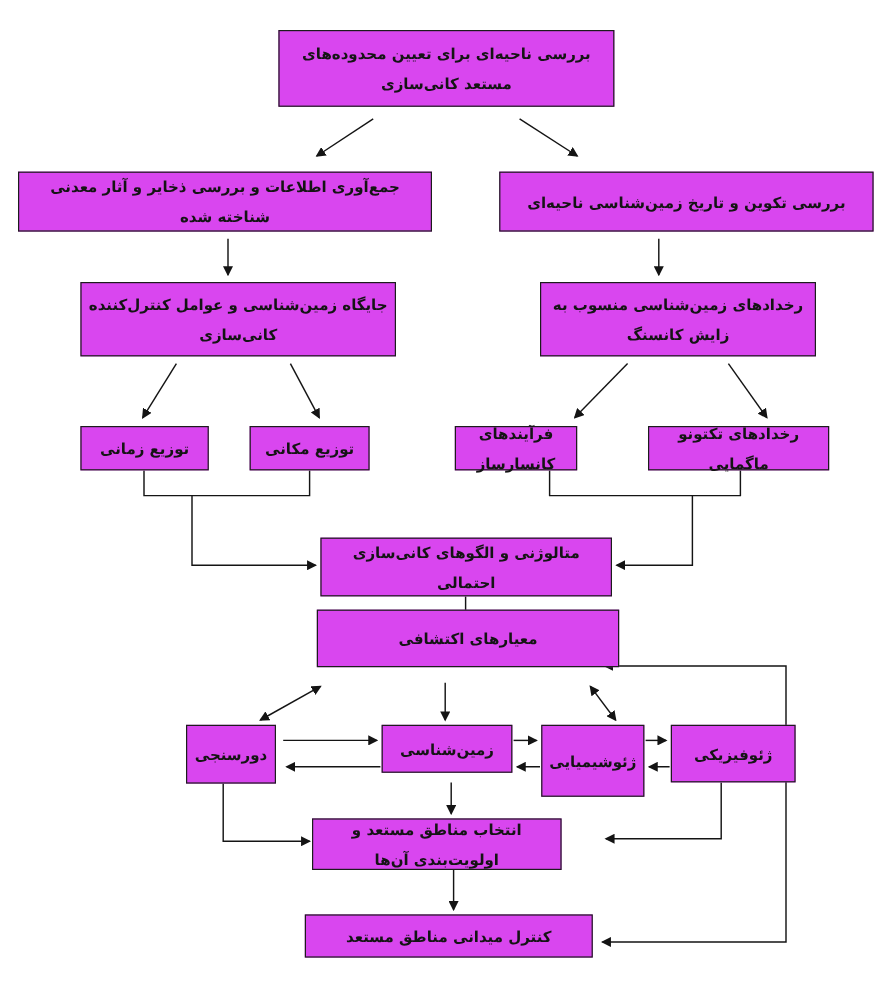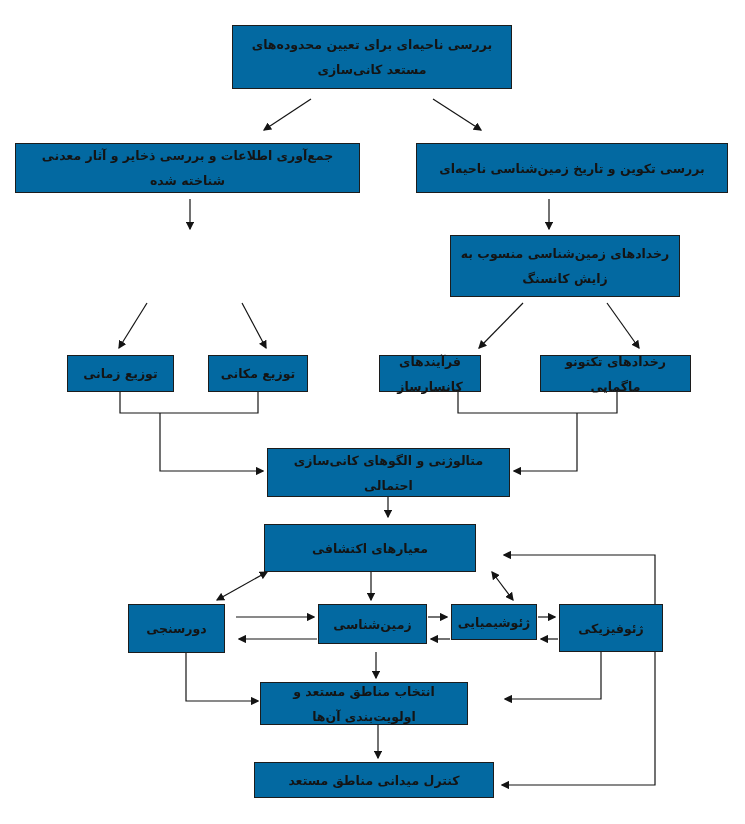--- a/index.html
+++ b/index.html
@@ -8,21 +8,21 @@
     width:745px;height:824px;
     background:#ffffff;
     font-family:"DejaVu Sans", sans-serif;
     overflow:hidden;
   }
   .connectors{position:absolute;left:0;top:0;width:745px;height:824px;}
   .node{
     position:absolute;
     box-sizing:border-box;
     border:1px solid #1c1c1c;
-    background:#0369a1;
+    background:#d946ef;
     display:flex;align-items:center;justify-content:center;
     text-align:center;
     direction:rtl;
     font-size:12.5px;
     font-weight:bold;
     color:#141414;
     line-height:2;
     padding:1px 6px;
   }
 </style>
@@ -72,33 +72,34 @@
 
       <polyline points="504,555 655,555 655,785 502,785" marker-start="url(#ah)" marker-end="url(#ah)"></polyline>
     </g>
   </svg>
 
   <div class="node" style="left:232px;top:25px;width:280px;height:64px">بررسی ناحیه‌ای برای تعیین محدوده‌های مستعد کانی‌سازی</div>
 
   <div class="node" style="left:15px;top:143px;width:345px;height:50px">جمع‌آوری اطلاعات و بررسی ذخایر و آثار معدنی شناخته شده</div>
   <div class="node" style="left:416px;top:143px;width:312px;height:50px">بررسی تکوین و تاریخ زمین‌شناسی ناحیه‌ای</div>
 
+  <div class="node" style="left:67px;top:235px;width:263px;height:62px">جایگاه زمین‌شناسی و عوامل کنترل‌کننده کانی‌سازی</div>
   <div class="node" style="left:450px;top:235px;width:230px;height:62px">رخدادهای زمین‌شناسی منسوب به زایش کانسنگ</div>
 
   <div class="node" style="left:67px;top:355px;width:107px;height:37px">توزیع زمانی</div>
   <div class="node" style="left:208px;top:355px;width:100px;height:37px">توزیع مکانی</div>
   <div class="node" style="left:379px;top:355px;width:102px;height:37px">فرآیندهای کانسارساز</div>
   <div class="node" style="left:540px;top:355px;width:151px;height:37px">رخدادهای تکتونو ماگمایی</div>
 
   <div class="node" style="left:267px;top:448px;width:243px;height:49px">متالوژنی و الگوهای کانی‌سازی احتمالی</div>
 
-  <div class="node" style="left:264px;top:524px;width:212px;height:48px">معیارهای اکتشافی</div>
+  <div class="node" style="left:264px;top:508px;width:252px;height:48px">معیارهای اکتشافی</div>
 
-  <div class="node" style="left:128px;top:604px;width:97px;height:49px">دورسنجی</div>
+  <div class="node" style="left:155px;top:604px;width:75px;height:49px">دورسنجی</div>
   <div class="node" style="left:318px;top:604px;width:109px;height:40px">زمین‌شناسی</div>
-  <div class="node" style="left:451px;top:604px;width:86px;height:36px">ژئوشیمیایی</div>
+  <div class="node" style="left:451px;top:604px;width:86px;height:60px">ژئوشیمیایی</div>
   <div class="node" style="left:559px;top:604px;width:104px;height:48px">ژئوفیزیکی</div>
 
   <div class="node" style="left:260px;top:682px;width:208px;height:43px">انتخاب مناطق مستعد و اولویت‌بندی آن‌ها</div>
 
   <div class="node" style="left:254px;top:762px;width:240px;height:36px">کنترل میدانی مناطق مستعد</div>
 
 </div>
 
 </body></html>

